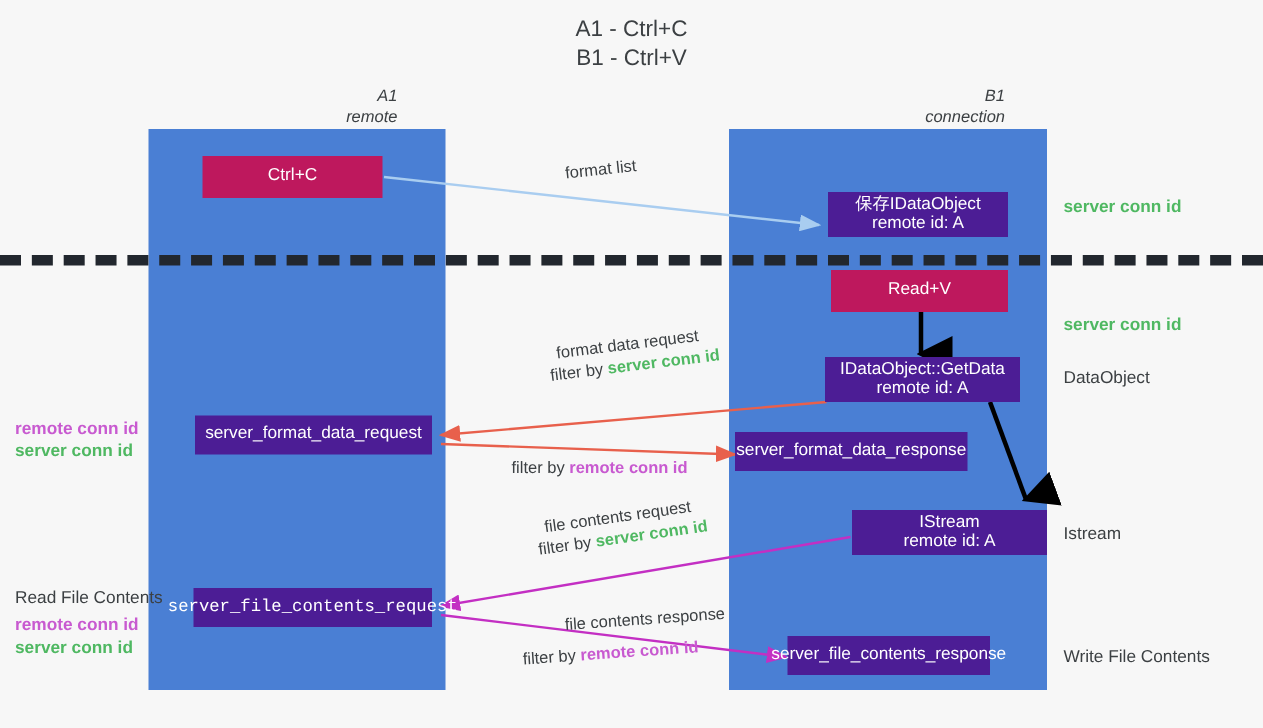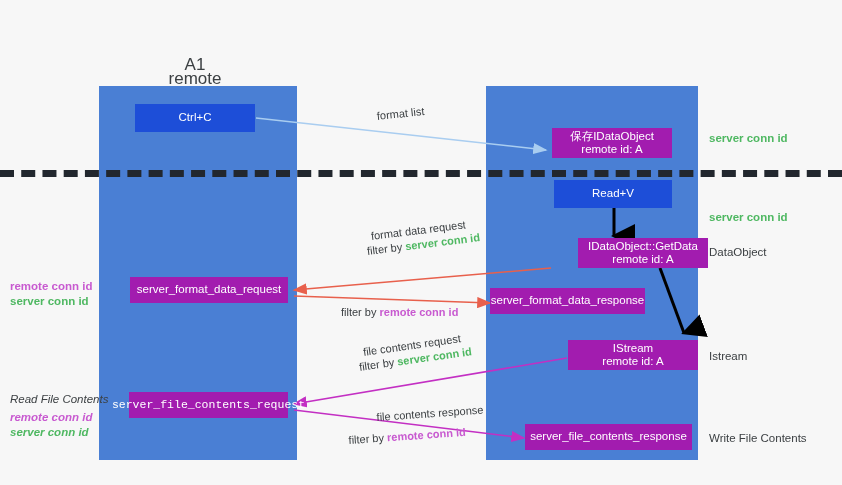--- a/index.html
+++ b/index.html
@@ -13,33 +13,33 @@
   }
   #stage{position:absolute;left:0;top:0;width:842px;height:485px;}
 
   .title{
     position:absolute;left:0;top:10px;width:842px;
     text-align:center;font-size:15px;line-height:19px;color:#3c4043;
     white-space:pre-line;
   }
 
   .col-head{
-    position:absolute;text-align:center;font-size:17px;line-height:13.5px;
-    color:#3c4043;white-space:pre-line;
+    position:absolute;text-align:right;font-size:11px;line-height:13.5px;
+    color:#3c4043;white-space:pre-line;font-style:italic;
   }
 
   .panel{position:absolute;background:#4a7fd4;}
 
   .box{
     position:absolute;display:flex;align-items:center;justify-content:center;
     text-align:center;color:#ffffff;font-size:11.5px;line-height:13.5px;
     white-space:pre-line;box-sizing:border-box;
   }
-  .box.green{background:#1d4ed8;}
-  .box.orange{background:#a21caf;}
+  .box.green{background:#be185d;}
+  .box.orange{background:#4c1d95;}
 
   .dashed{
     position:absolute;left:0;top:170px;width:842px;height:0;
     border-top:7px dashed #22272e;
   }
 
   .side-label{
     position:absolute;font-size:11.5px;line-height:15px;color:#3c4043;
     white-space:nowrap;
   }
@@ -56,23 +56,27 @@
   .edge-label .m{color:#c85ad0;font-weight:bold;}
 
   svg.conns{position:absolute;left:0;top:0;width:842px;height:485px;
             pointer-events:none;overflow:visible;}
 </style>
 </head>
 <body>
 
 <div id="stage">
 
+  <div class="title">A1 - Ctrl+C
+B1 - Ctrl+V</div>
 
   <div class="col-head" style="left:125px;top:58px;width:140px;">A1
 remote</div>
+  <div class="col-head" style="left:530px;top:58px;width:140px;">B1
+connection</div>
 
   <div class="panel" style="left:99px;top:86px;width:198px;height:374px;"></div>
   <div class="panel" style="left:486px;top:86px;width:212px;height:374px;"></div>
 
   <svg class="conns">
     <defs>
       <marker id="ah-blue" markerWidth="9" markerHeight="7" refX="8" refY="3.5" orient="auto">
         <polygon points="0 0, 9 3.5, 0 7" fill="#a9cdf0"></polygon>
       </marker>
       <marker id="ah-red" markerWidth="9" markerHeight="7" refX="8" refY="3.5" orient="auto">
@@ -101,33 +105,33 @@
     <line x1="294" y1="410" x2="524" y2="438" stroke="#c32fc3" stroke-width="1.6" marker-end="url(#ah-mag)"></line>
   </svg>
 
   <div class="box green" style="left:135px;top:104px;width:120px;height:28px;">Ctrl+C</div>
 
   <div class="box orange" style="left:552px;top:128px;width:120px;height:30px;">保存IDataObject
 remote id: A</div>
 
   <div class="box green" style="left:554px;top:180px;width:118px;height:28px;">Read+V</div>
 
-  <div class="box orange" style="left:550px;top:238px;width:130px;height:30px;margin-left:28px;">IDataObject::GetData
+  <div class="box orange" style="left:550px;top:238px;width:130px;height:30px;">IDataObject::GetData
 remote id: A</div>
 
   <div class="box orange" style="left:130px;top:277px;width:158px;height:26px;">server_format_data_request</div>
 
   <div class="box orange" style="left:490px;top:288px;width:155px;height:26px;">server_format_data_response</div>
 
   <div class="box orange" style="left:568px;top:340px;width:130px;height:30px;">IStream
 remote id: A</div>
 
   <div class="box orange" style="left:129px;top:392px;width:159px;height:26px;font-family:Liberation Mono, monospace;">server_file_contents_request</div>
 
-  <div class="box orange" style="left:525px;top:424px;width:167px;height:26px;">server_file_contents_response</div>
+  <div class="box orange" style="left:525px;top:424px;width:135px;height:26px;">server_file_contents_response</div>
 
   <div class="dashed"></div>
 
   <div class="edge-label" style="left:376px;top:108px;transform:rotate(-6deg);">format list</div>
 
   <div class="edge-label" style="left:370px;top:228px;transform:rotate(-7deg);">format data request</div>
   <div class="edge-label" style="left:366px;top:243px;transform:rotate(-7deg);">
     <span>filter by </span><span class="g">server conn id</span>
   </div>
 
@@ -149,19 +153,19 @@
   <div class="conn server" style="position:absolute;left:709px;top:210px;">server conn id</div>
   <div class="side-label" style="left:709px;top:245px;">DataObject</div>
   <div class="side-label" style="left:709px;top:349px;">Istream</div>
   <div class="side-label" style="left:709px;top:431px;text-align:center;">Write File Contents</div>
 
   <div class="side-block" style="left:10px;top:279px;">
     <div class="conn remote">remote conn id</div>
     <div class="conn server">server conn id</div>
   </div>
 
-  <div class="side-block" style="left:10px;top:392px;font-style:italic;">
+  <div class="side-block" style="left:10px;top:392px;">
     <div class="side-label" style="position:relative;left:0;top:0;">Read File Contents</div>
     <div class="conn remote" style="margin-top:3px;">remote conn id</div>
     <div class="conn server">server conn id</div>
   </div>
 
 </div>
 
 </body></html>

